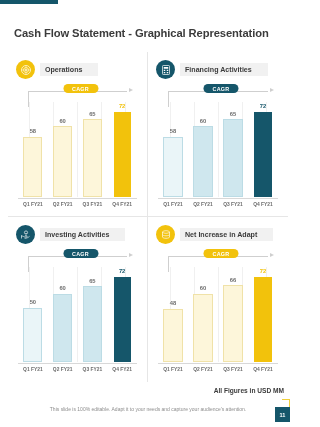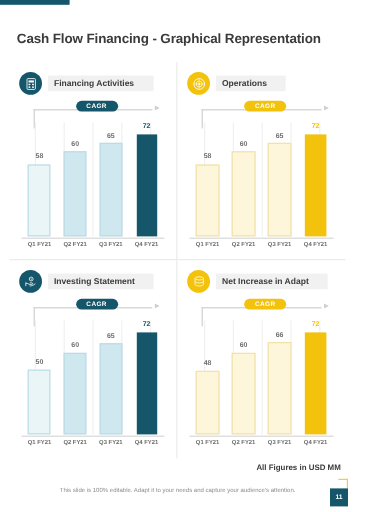--- a/index.html
+++ b/index.html
@@ -114,23 +114,79 @@
   .pagebadge-corner{
     position:absolute;right:6px;bottom:20px;width:7px;height:7px;
     border:1px solid #f0cf3a;border-bottom:none;border-left:none;
   }
 </style>
 </head>
 <body>
 
 <div class="top-accent"></div>
 
-<div class="slide-title">Cash Flow Financing - Graphical Representation</div>
+<div class="slide-title">Cash Flow Statement - Graphical Representation</div>
 
 <div class="grid">
+
+  <div class="panel">
+    <div class="phead">
+      <span class="picon" style="background:#f2c20c">
+        <svg width="12" height="12" viewBox="0 0 24 24">
+            <circle cx="12" cy="12" r="9" fill="none" stroke="#ffffff" stroke-width="1.4"></circle>
+            <circle cx="12" cy="12" r="5" fill="none" stroke="#ffffff" stroke-width="1.2"></circle>
+            <circle cx="12" cy="12" r="1.6" fill="#ffffff"></circle>
+            <path d="M3 12h18M12 3v18" stroke="#ffffff" stroke-width="0.9"></path>
+          </svg>
+      </span>
+      <span class="ptitle-wrap">
+        <span class="ptitle">Operations</span>
+      </span>
+    </div>
+    <div class="cagr-row">
+      <div class="cagr-line"></div>
+      <div class="cagr-tickL"></div>
+      <div class="cagr-arrow"></div>
+      <div class="cagr-pill" style="background:#f2c20c">CAGR</div>
+    </div>
+    <div class="plot">
+      <div class="gridlines">
+        <div class="gl"></div>
+          <div class="gl"></div>
+          <div class="gl"></div>
+          <div class="gl"></div>
+          <div class="gl"></div>
+      </div>
+      <div class="bars">
+        <div class="bcol">
+          <div class="bval" style="color:#6d6d6d">58</div>
+          <div class="bar" style="height:61.3%;background:#fdf6da;border:1px solid #f0e2a8"></div>
+        </div>
+        <div class="bcol">
+          <div class="bval" style="color:#6d6d6d">60</div>
+          <div class="bar" style="height:72.5%;background:#fdf6da;border:1px solid #f0e2a8"></div>
+        </div>
+        <div class="bcol">
+          <div class="bval" style="color:#6d6d6d">65</div>
+          <div class="bar" style="height:80%;background:#fdf6da;border:1px solid #f0e2a8"></div>
+        </div>
+        <div class="bcol">
+          <div class="bval" style="color:#f2c20c">72</div>
+          <div class="bar" style="height:90%;background:#f2c20c"></div>
+        </div>
+      </div>
+      <div class="axis"></div>
+      <div class="ticks">
+        <div class="tick">Q1 FY21</div>
+        <div class="tick">Q2 FY21</div>
+        <div class="tick">Q3 FY21</div>
+        <div class="tick">Q4 FY21</div>
+      </div>
+    </div>
+  </div>
 
   <div class="panel">
     <div class="phead">
       <span class="picon" style="background:#15566a">
         <svg width="12" height="12" viewBox="0 0 24 24">
             <rect x="5" y="3" width="14" height="18" rx="1.5" fill="none" stroke="#ffffff" stroke-width="1.4"></rect>
             <rect x="7.5" y="6" width="9" height="3.5" fill="#ffffff"></rect>
             <rect x="7.5" y="11.5" width="3" height="2.5" fill="#ffffff"></rect>
             <rect x="13.5" y="11.5" width="3" height="2.5" fill="#ffffff"></rect>
             <rect x="7.5" y="16" width="3" height="2.5" fill="#ffffff"></rect>
@@ -178,87 +234,31 @@
         <div class="tick">Q1 FY21</div>
         <div class="tick">Q2 FY21</div>
         <div class="tick">Q3 FY21</div>
         <div class="tick">Q4 FY21</div>
       </div>
     </div>
   </div>
 
   <div class="panel">
     <div class="phead">
-      <span class="picon" style="background:#f2c20c">
-        <svg width="12" height="12" viewBox="0 0 24 24">
-            <circle cx="12" cy="12" r="9" fill="none" stroke="#ffffff" stroke-width="1.4"></circle>
-            <circle cx="12" cy="12" r="5" fill="none" stroke="#ffffff" stroke-width="1.2"></circle>
-            <circle cx="12" cy="12" r="1.6" fill="#ffffff"></circle>
-            <path d="M3 12h18M12 3v18" stroke="#ffffff" stroke-width="0.9"></path>
-          </svg>
-      </span>
-      <span class="ptitle-wrap">
-        <span class="ptitle">Operations</span>
-      </span>
-    </div>
-    <div class="cagr-row">
-      <div class="cagr-line"></div>
-      <div class="cagr-tickL"></div>
-      <div class="cagr-arrow"></div>
-      <div class="cagr-pill" style="background:#f2c20c">CAGR</div>
-    </div>
-    <div class="plot">
-      <div class="gridlines">
-        <div class="gl"></div>
-          <div class="gl"></div>
-          <div class="gl"></div>
-          <div class="gl"></div>
-          <div class="gl"></div>
-      </div>
-      <div class="bars">
-        <div class="bcol">
-          <div class="bval" style="color:#6d6d6d">58</div>
-          <div class="bar" style="height:61.3%;background:#fdf6da;border:1px solid #f0e2a8"></div>
-        </div>
-        <div class="bcol">
-          <div class="bval" style="color:#6d6d6d">60</div>
-          <div class="bar" style="height:72.5%;background:#fdf6da;border:1px solid #f0e2a8"></div>
-        </div>
-        <div class="bcol">
-          <div class="bval" style="color:#6d6d6d">65</div>
-          <div class="bar" style="height:80%;background:#fdf6da;border:1px solid #f0e2a8"></div>
-        </div>
-        <div class="bcol">
-          <div class="bval" style="color:#f2c20c">72</div>
-          <div class="bar" style="height:90%;background:#f2c20c"></div>
-        </div>
-      </div>
-      <div class="axis"></div>
-      <div class="ticks">
-        <div class="tick">Q1 FY21</div>
-        <div class="tick">Q2 FY21</div>
-        <div class="tick">Q3 FY21</div>
-        <div class="tick">Q4 FY21</div>
-      </div>
-    </div>
-  </div>
-
-  <div class="panel">
-    <div class="phead">
       <span class="picon" style="background:#15566a">
         <svg width="12" height="12" viewBox="0 0 24 24">
             <circle cx="12" cy="7" r="3.2" fill="none" stroke="#ffffff" stroke-width="1.3"></circle>
             <text x="12" y="9" font-size="4.2" fill="#ffffff" text-anchor="middle" font-family="Liberation Sans">$</text>
             <path d="M4 14c2.5 0 3.5 2 6 2h3a1.3 1.3 0 000-2.6h-2.4" fill="none" stroke="#ffffff" stroke-width="1.3" stroke-linecap="round"></path>
             <path d="M3 13.2v5" stroke="#ffffff" stroke-width="1.3" stroke-linecap="round"></path>
             <path d="M10 18.6c3.5 0 6-1.4 8.5-3.4" fill="none" stroke="#ffffff" stroke-width="1.3" stroke-linecap="round"></path>
           </svg>
       </span>
       <span class="ptitle-wrap">
-        <span class="ptitle">Investing Statement</span>
+        <span class="ptitle">Investing Activities</span>
       </span>
     </div>
     <div class="cagr-row">
       <div class="cagr-line"></div>
       <div class="cagr-tickL"></div>
       <div class="cagr-arrow"></div>
       <div class="cagr-pill" style="background:#15566a">CAGR</div>
     </div>
     <div class="plot">
       <div class="gridlines">

